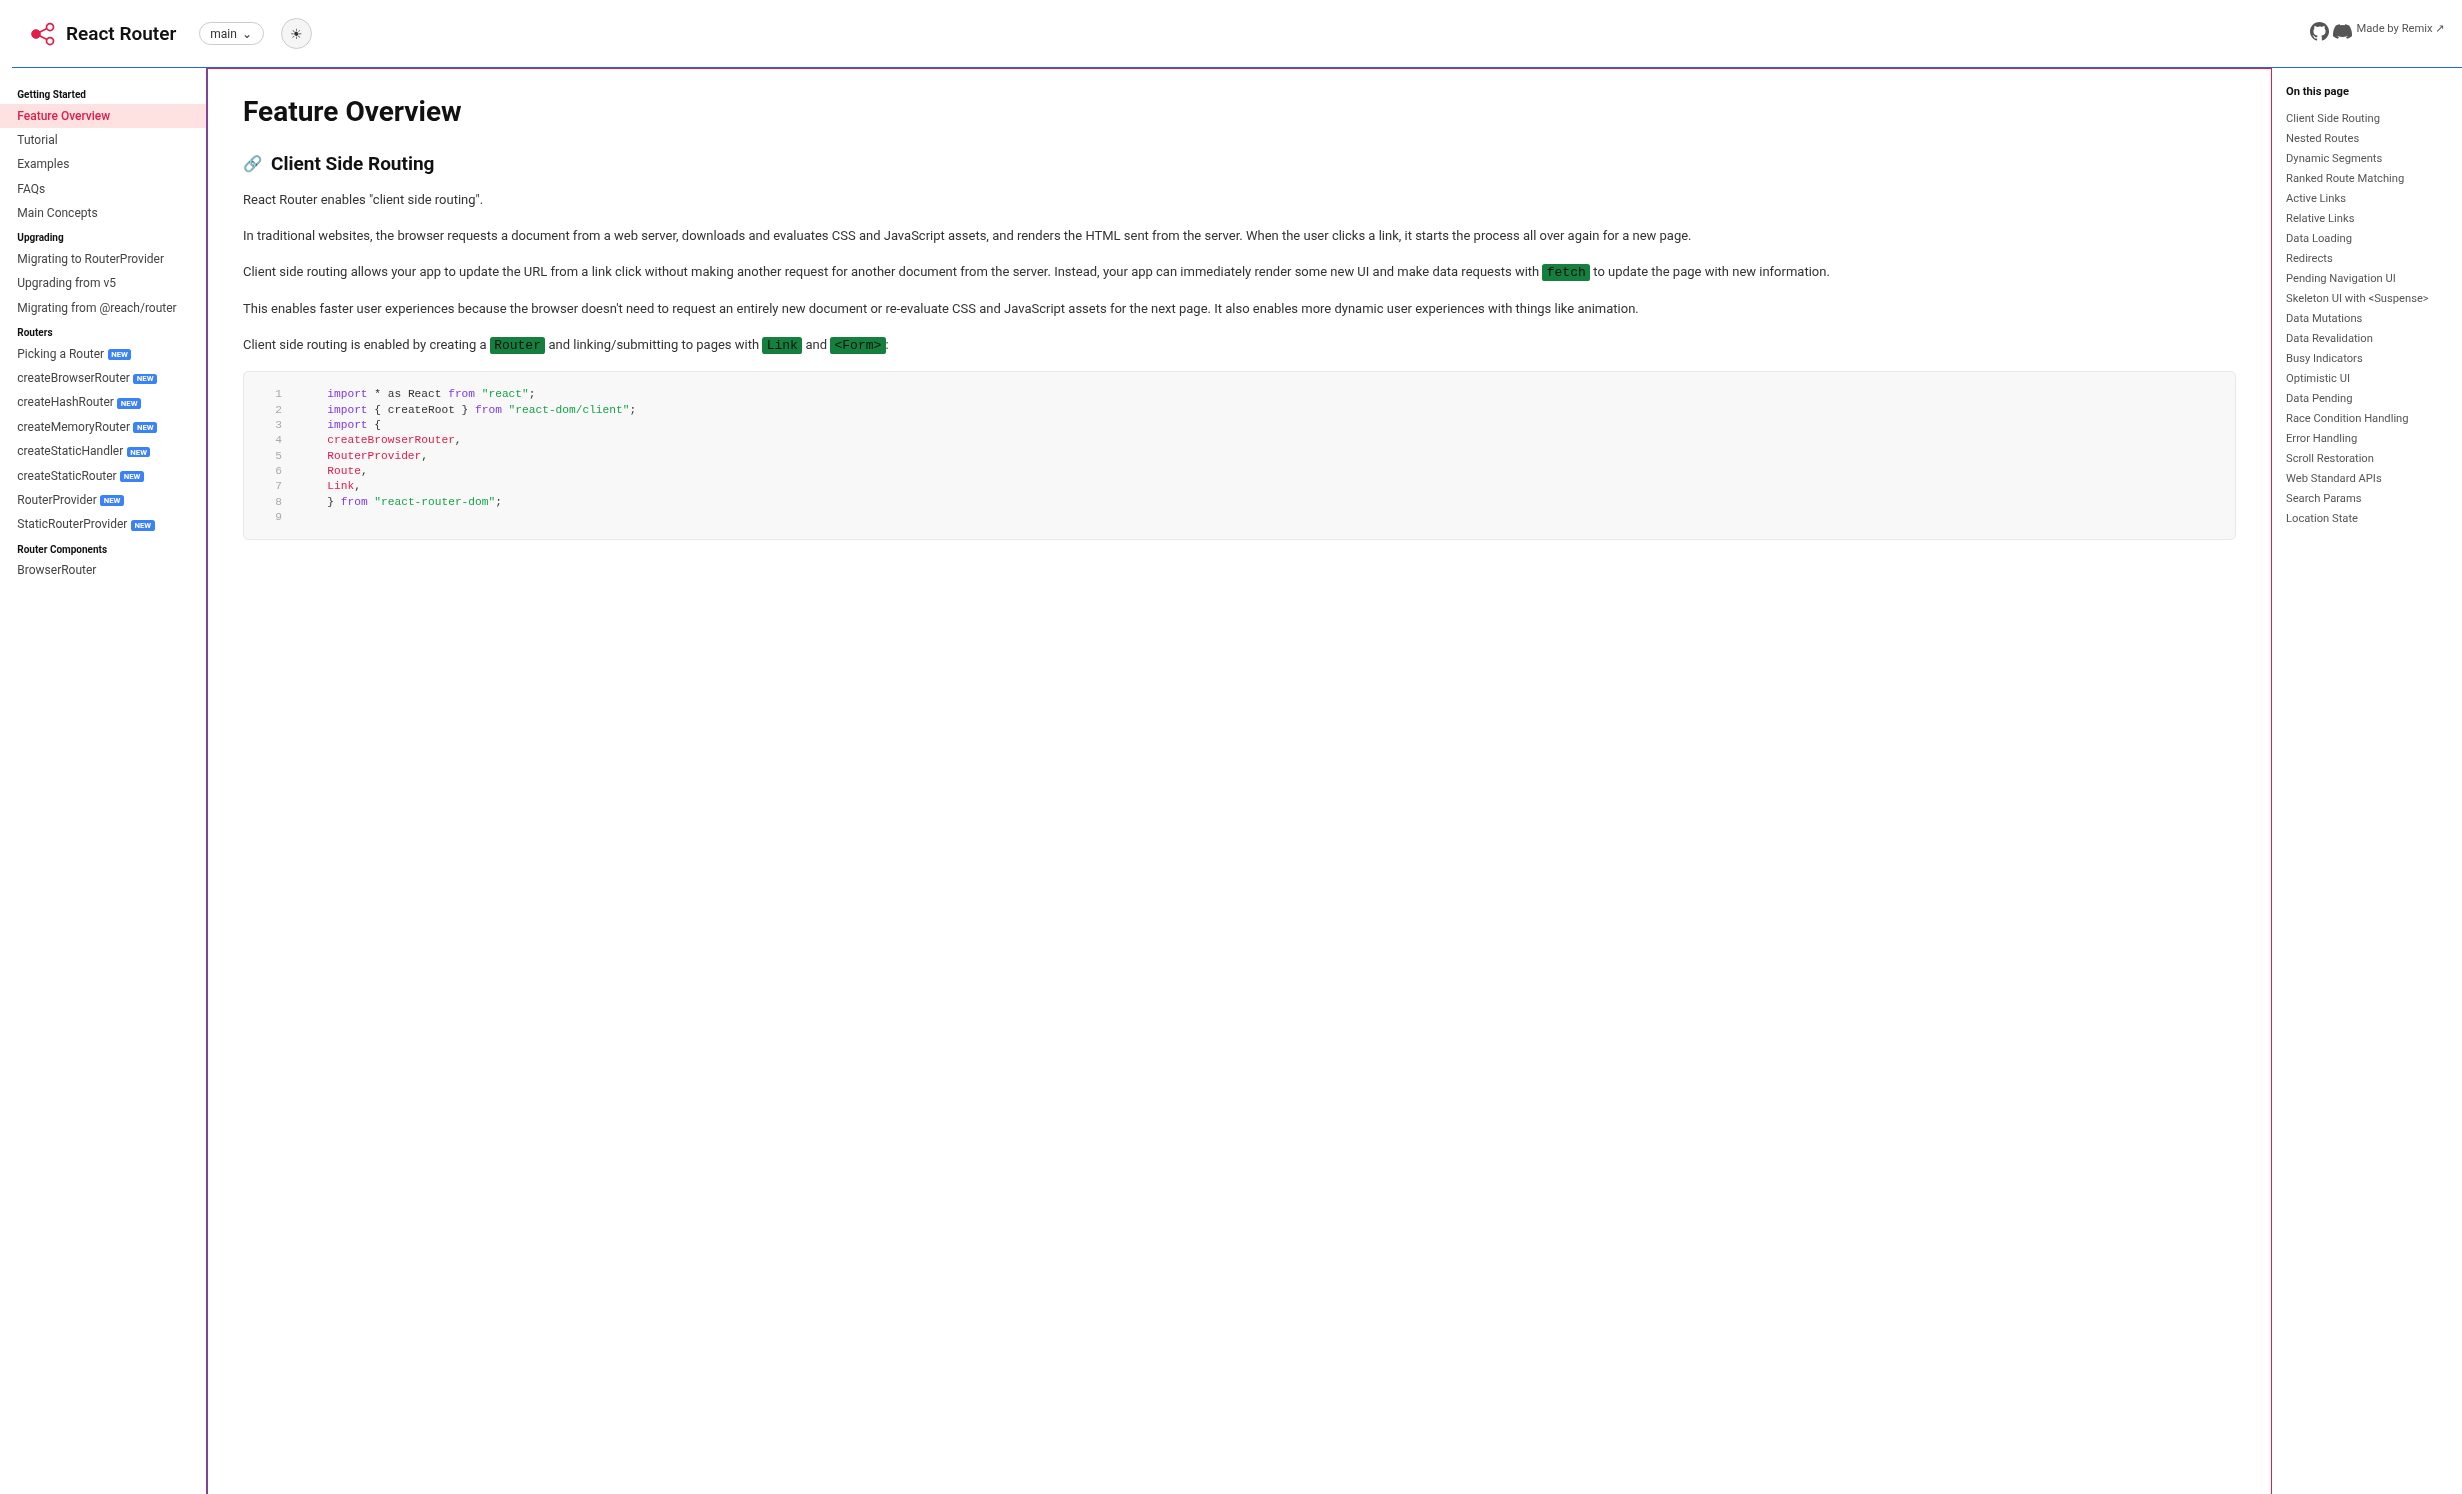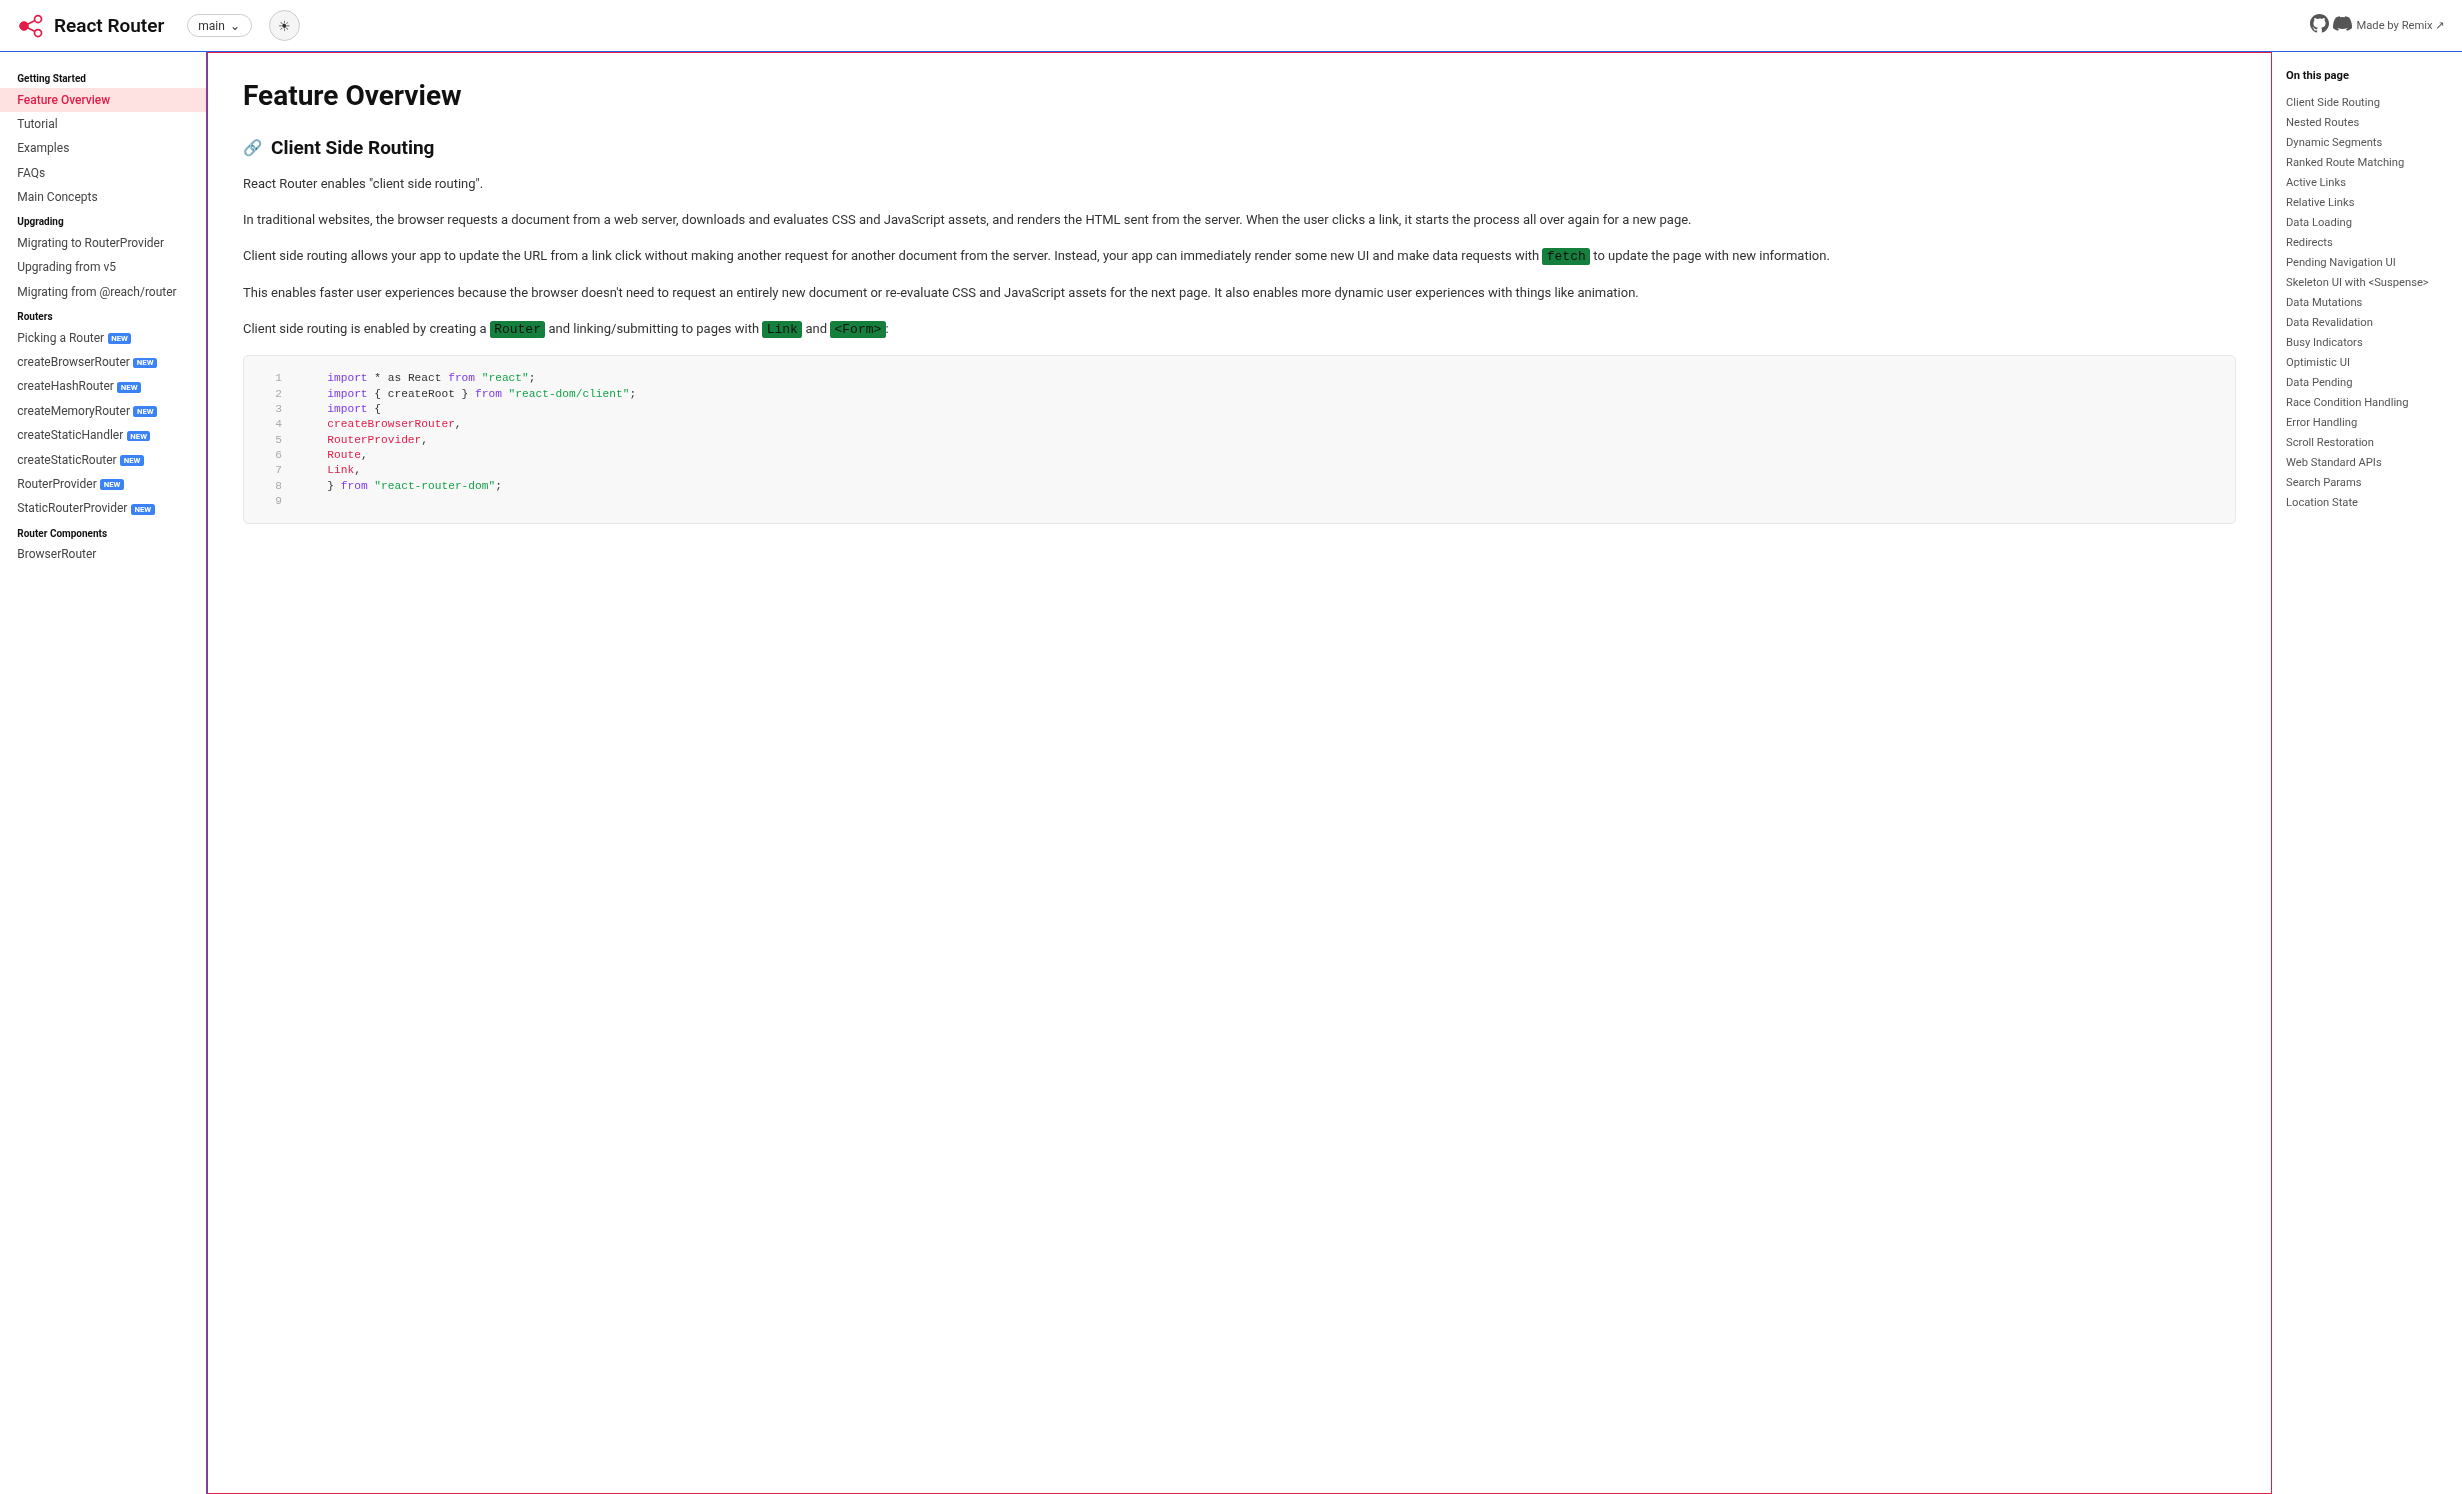--- a/index.html
+++ b/index.html
@@ -2,24 +2,25 @@
 <html style="font-size:14px"><head>
   <meta charset="utf-8">
   <style>
     * { box-sizing: border-box; margin: 0; padding: 0; }
     body { font-family: -apple-system, BlinkMacSystemFont, 'Segoe UI', Roboto, sans-serif; font-size: 12px; color: #333; background: #fff; overflow: hidden; }
 
     
     #header {
       display: flex;
       align-items: center;
-      height: 52px;
+      height: 68px;
       padding: 0 17.3px;
       border-bottom: 1.7px solid #2563eb;
       background: #fff;
+      margin-left: 12px;
     }
     #header .logo-area {
       display: flex;
       align-items: center;
       gap: 8.6px;
       flex: 1;
     }
     .logo-icon {
       width: 28px;
       height: 28px;
@@ -48,21 +49,21 @@
       background: #f5f5f5;
       display: flex;
       align-items: center;
       justify-content: center;
       cursor: pointer;
       margin-left: 8.6px;
       font-size: 14px;
     }
     .header-right {
       display: flex;
-      align-items: center;
+      align-items: flex-start;
       gap: 4px;
       font-size: 12px;
       color: #444;
     }
     .header-icon {
       font-size: 17.3px;
       cursor: pointer;
       color: #555;
     }
     .made-by {

